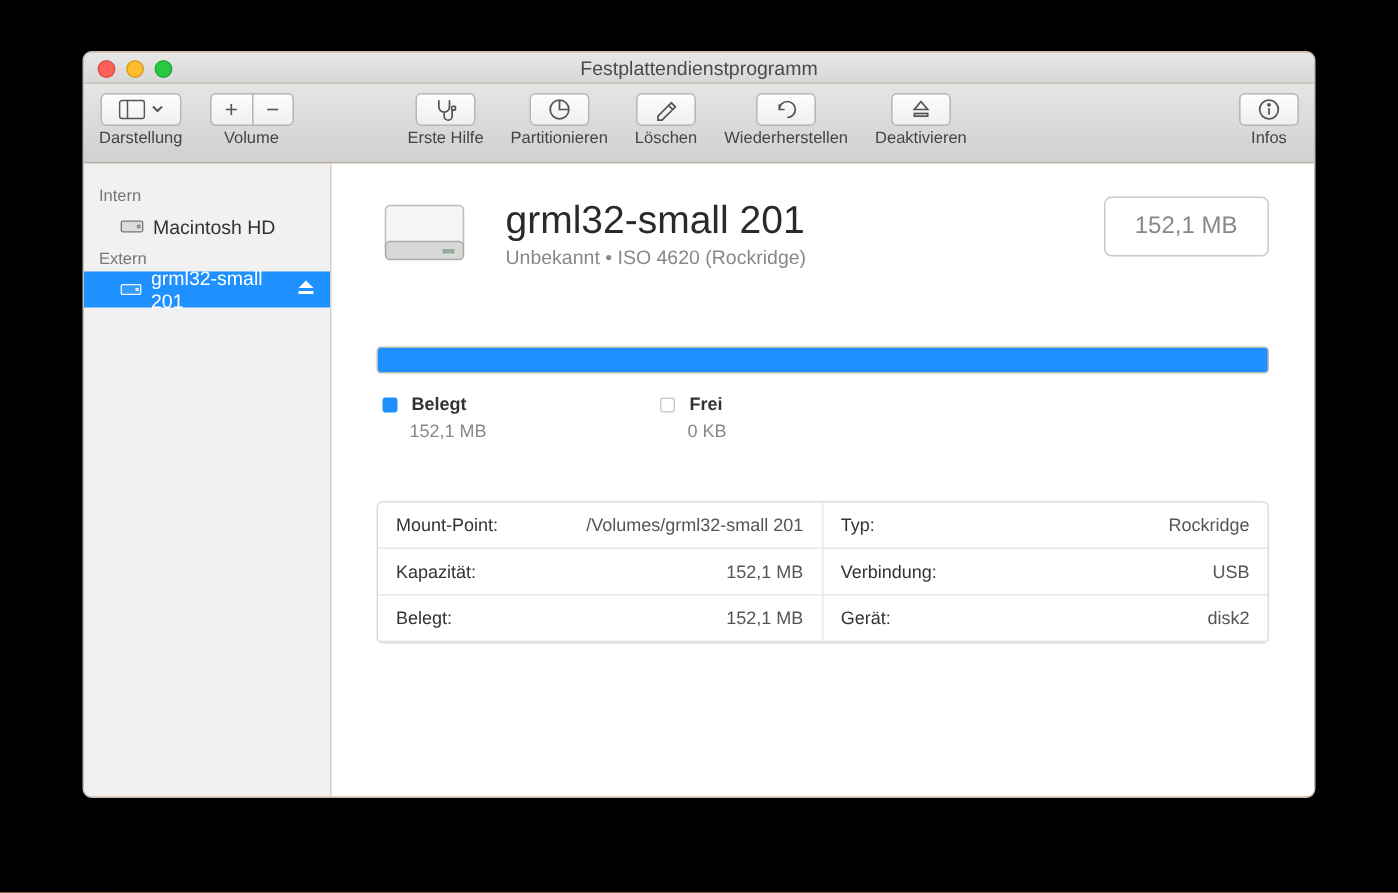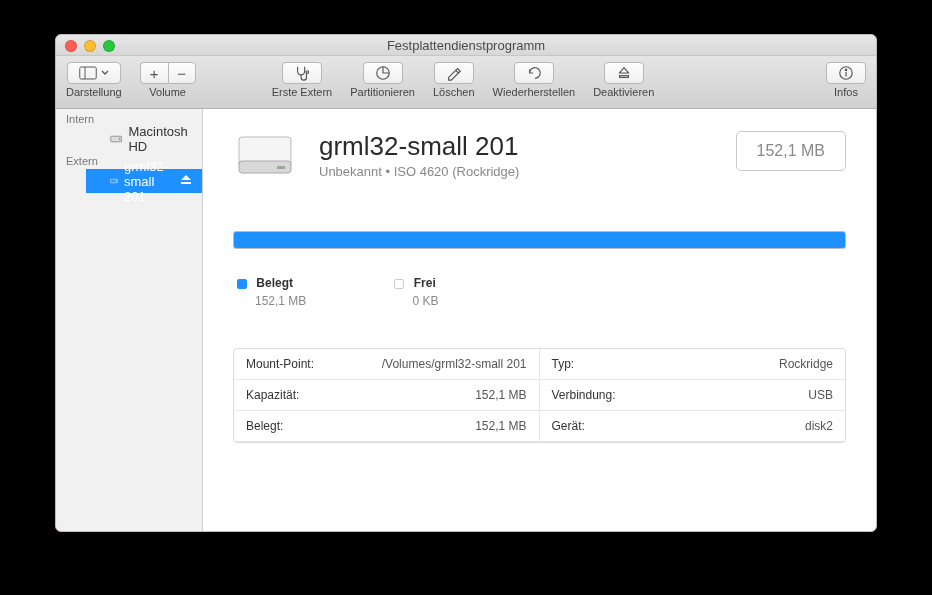--- a/index.html
+++ b/index.html
@@ -15,38 +15,38 @@
 .tbitem .lbl { font-size: 11px; color: #444; }
 .tbbtn { height: 22px; background: linear-gradient(#fdfdfd,#efefef); border: 1px solid #b7b7b7; border-radius: 4px; display: flex; align-items: center; justify-content: center; box-shadow: 0 1px 0 rgba(255,255,255,.6) inset; }
 .tbbtn.single { width: 40px; }
 .tbbtn.wide { width: 54px; }
 .seg { display: flex; }
 .seg .tbbtn:first-child { border-radius: 4px 0 0 4px; border-right: none; }
 .seg .tbbtn:last-child { border-radius: 0 4px 4px 0; }
 .ico { width: 18px; height: 16px; fill: none; stroke: #555; stroke-width: 1.3; }
 .spacer { flex: 1; }
 .body { flex: 1; display: flex; min-height: 0; }
-.sidebar { width: 147px; background: #f1f1f1; border-right: 1px solid #cfcfcf; padding-top: 0; }
+.sidebar { width: 165px; background: #f1f1f1; border-right: 1px solid #cfcfcf; padding-top: 12px; }
 .shdr { font-size: 11px; color: #777; padding: 4px 10px 2px; }
 .sitem { height: 24px; display: flex; align-items: center; padding: 0 10px; gap: 6px; font-size: 13px; color: #333; }
 .sitem.sel { background: #1e90ff; color: #fff; }
 .sitem.sel .dicon { stroke: #fff; fill: rgba(255,255,255,.1); }
-.sitem.indent { padding-left: 24px; margin-left: 30px; }
+.sitem.indent { padding-left: 24px; }
 .dicon { width: 16px; height: 14px; stroke: #777; fill: #ddd; stroke-width: 1; }
 .eject { margin-left: auto; }
 .eject svg { width: 12px; height: 12px; fill: #fff; }
 .main { flex: 1; background: #fff; padding: 22px 30px; overflow: auto; }
 .hdr { display: flex; align-items: flex-start; gap: 22px; }
 .diskimg { width: 64px; height: 48px; }
 .diskimg svg { width: 64px; height: 48px; }
 .vtitle { font-size: 26px; color: #2a2a2a; font-weight: 400; }
 .vsub { font-size: 13px; color: #888; margin-top: 2px; }
 .sizebtn { margin-left: auto; padding: 10px 20px; border: 1px solid #c9c9c9; border-radius: 5px; font-size: 16px; color: #888; background: #fff; }
 .bar { height: 18px; background: #1e90ff; border: 1px solid #bdbdbd; border-radius: 3px; margin-top: 52px; }
-.legend { display: flex; gap: 88px; margin-top: 27px; padding-left: 4px; }
+.legend { display: flex; gap: 116px; margin-top: 13px; padding-left: 4px; }
 .lg { font-size: 12px; }
 .lg .dot { display: inline-block; width: 10px; height: 10px; border-radius: 2px; margin-right: 6px; vertical-align: middle; }
 .lg .name { font-weight: 600; color: #333; }
 .lg .val { display: block; color: #888; margin: 4px 0 0 18px; font-size: 12px; }
 .detgrid { margin-top: 40px; border: 1px solid #dcdcdc; border-radius: 4px; display: grid; grid-template-columns: 1fr 1fr; font-size: 12px; }
 .drow { display: flex; justify-content: space-between; padding: 8px 12px; border-bottom: 1px solid #e7e7e7; }
 .drow:nth-child(7), .drow:nth-child(8) { border-bottom: none; }
 .drow:nth-child(odd) { border-right: 1px solid #e7e7e7; }
 .drow .k { color: #333; }
 .drow .v { color: #555; }
@@ -92,21 +92,21 @@
 
     <div style="width:40px"></div>
 
     <div class="tbitem">
       <div class="tbbtn single">
         <svg class="ico" viewBox="0 0 20 18">
             <path d="M5 2v5a4 4 0 008 0V2M9 11v3a3 3 0 006 0v-5"></path>
             <circle cx="16" cy="8" r="1.5"></circle>
           </svg>
       </div>
-      <span class="lbl">Erste Extern</span>
+      <span class="lbl">Erste Hilfe</span>
     </div>
 
     <div class="tbitem">
       <div class="tbbtn single">
         <svg class="ico" viewBox="0 0 18 18">
             <circle cx="9" cy="9" r="7"></circle>
             <path d="M9 2v7h7"></path>
           </svg>
       </div>
       <span class="lbl">Partitionieren</span>

